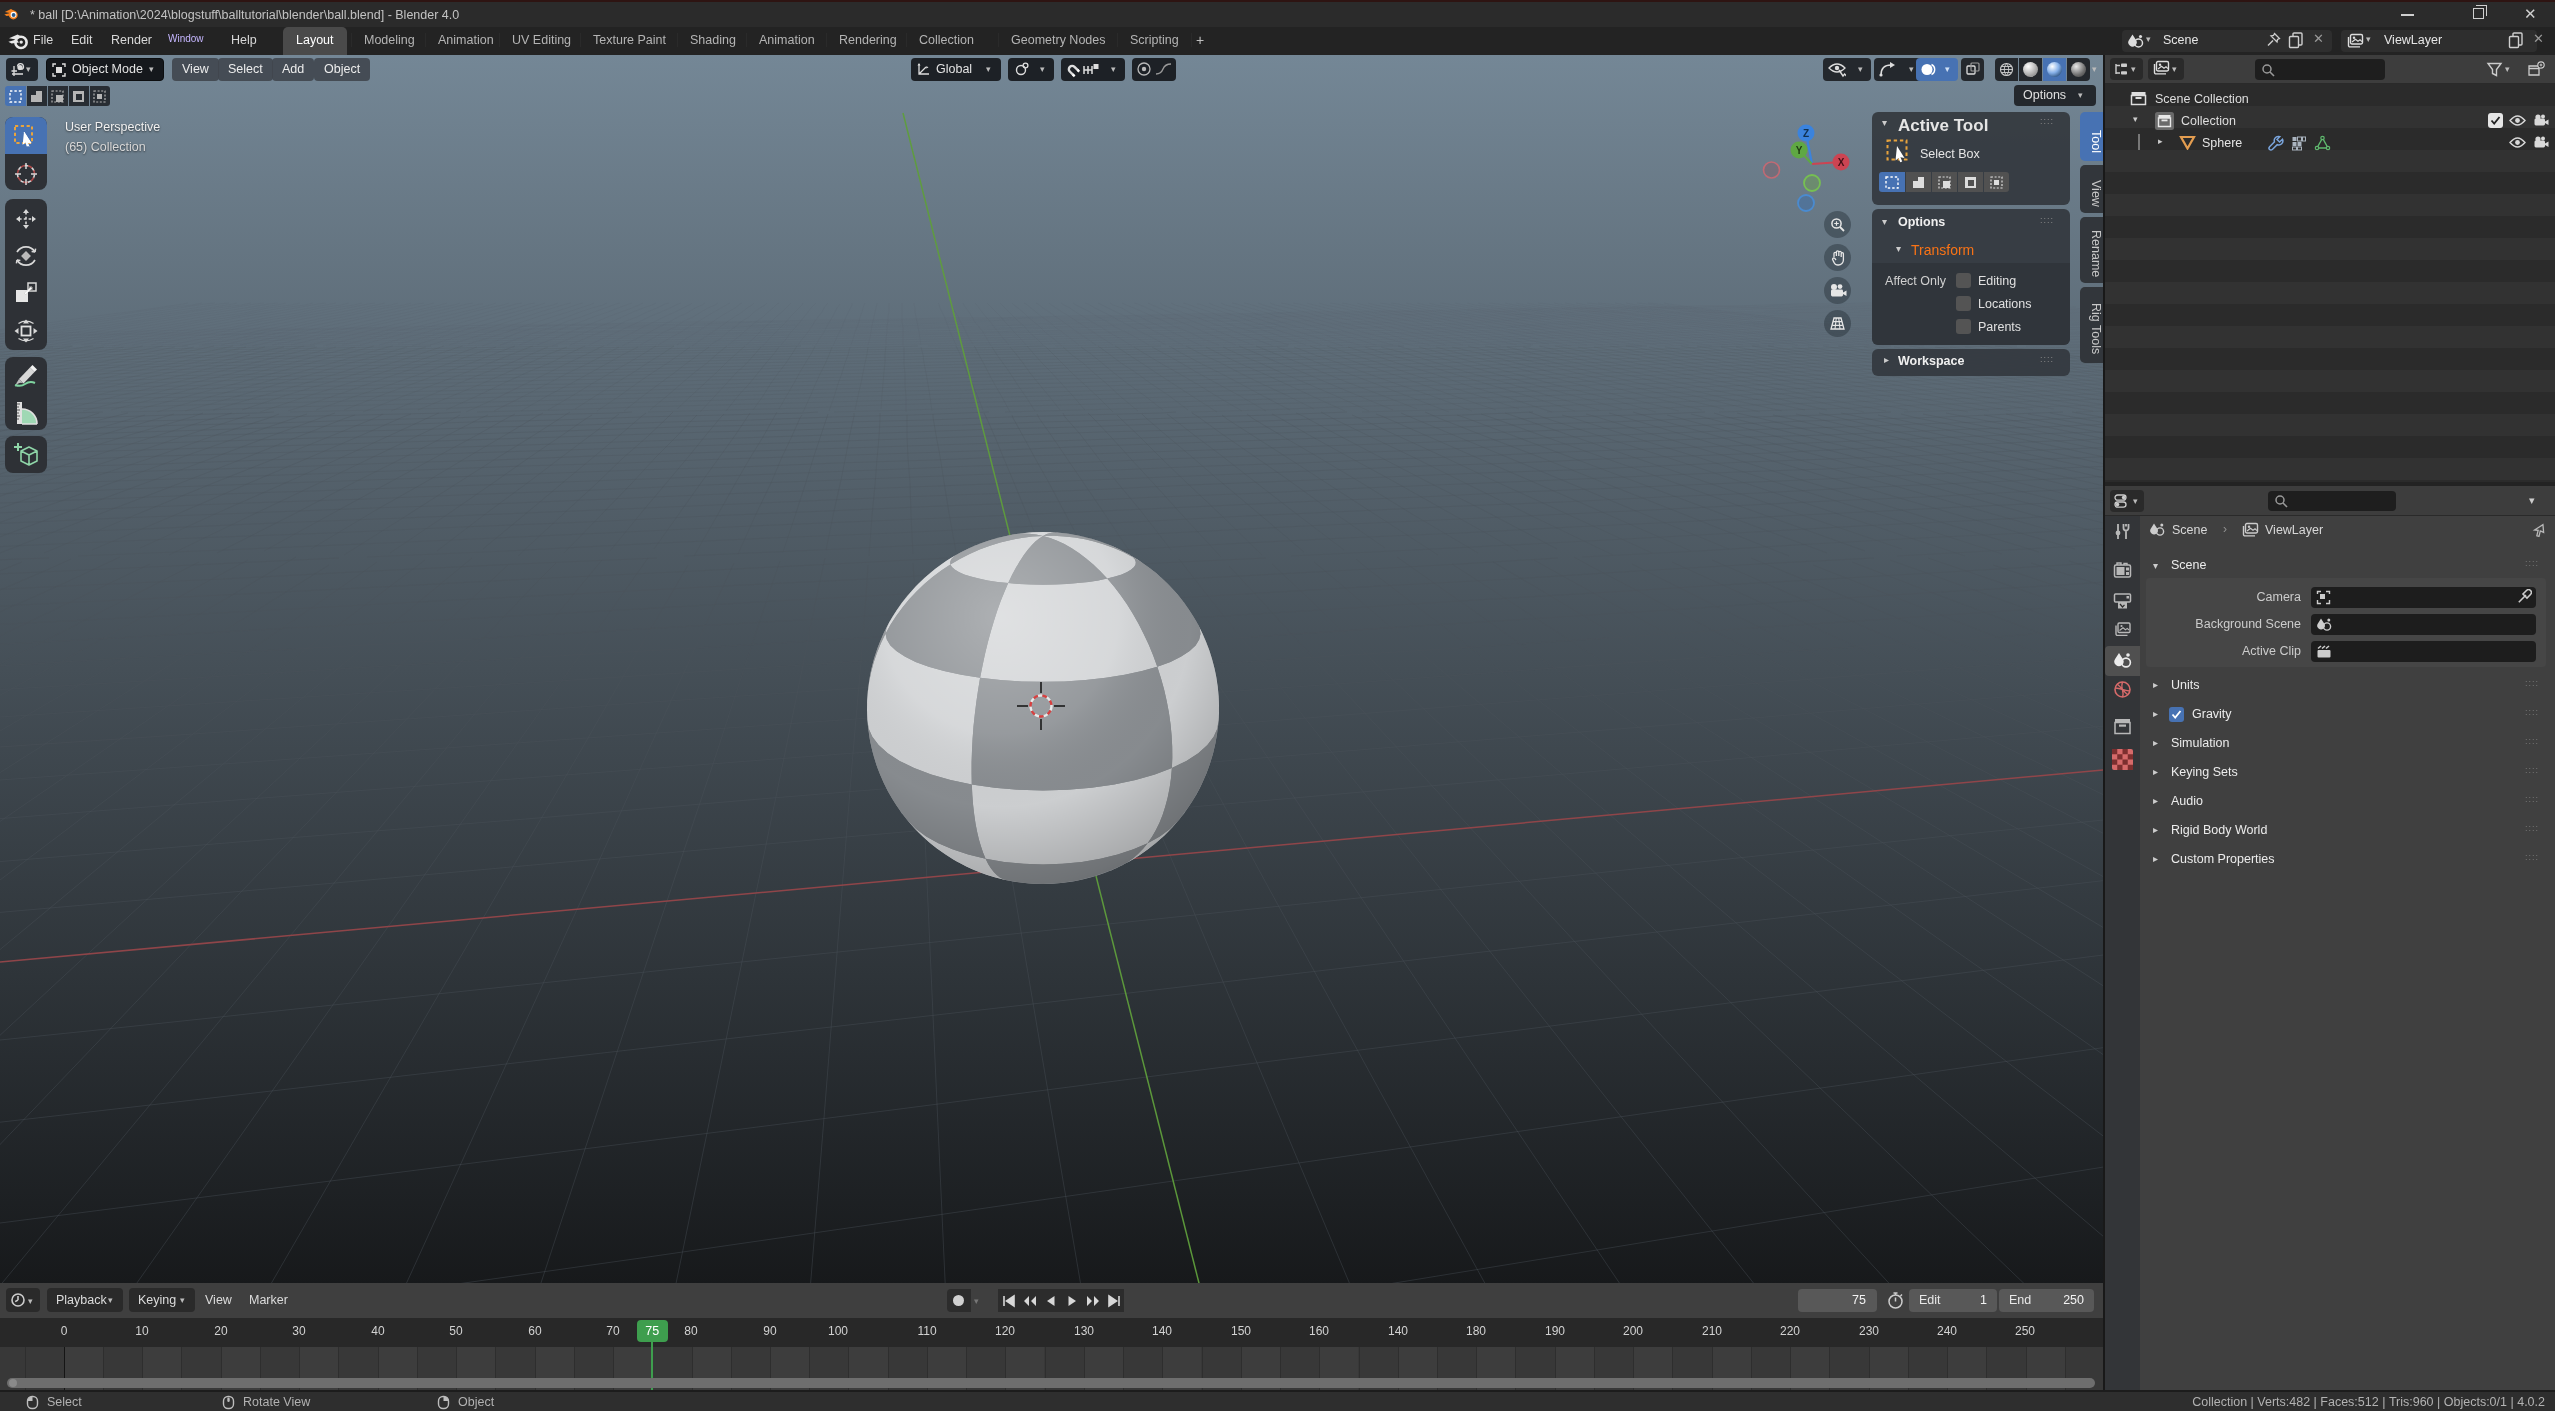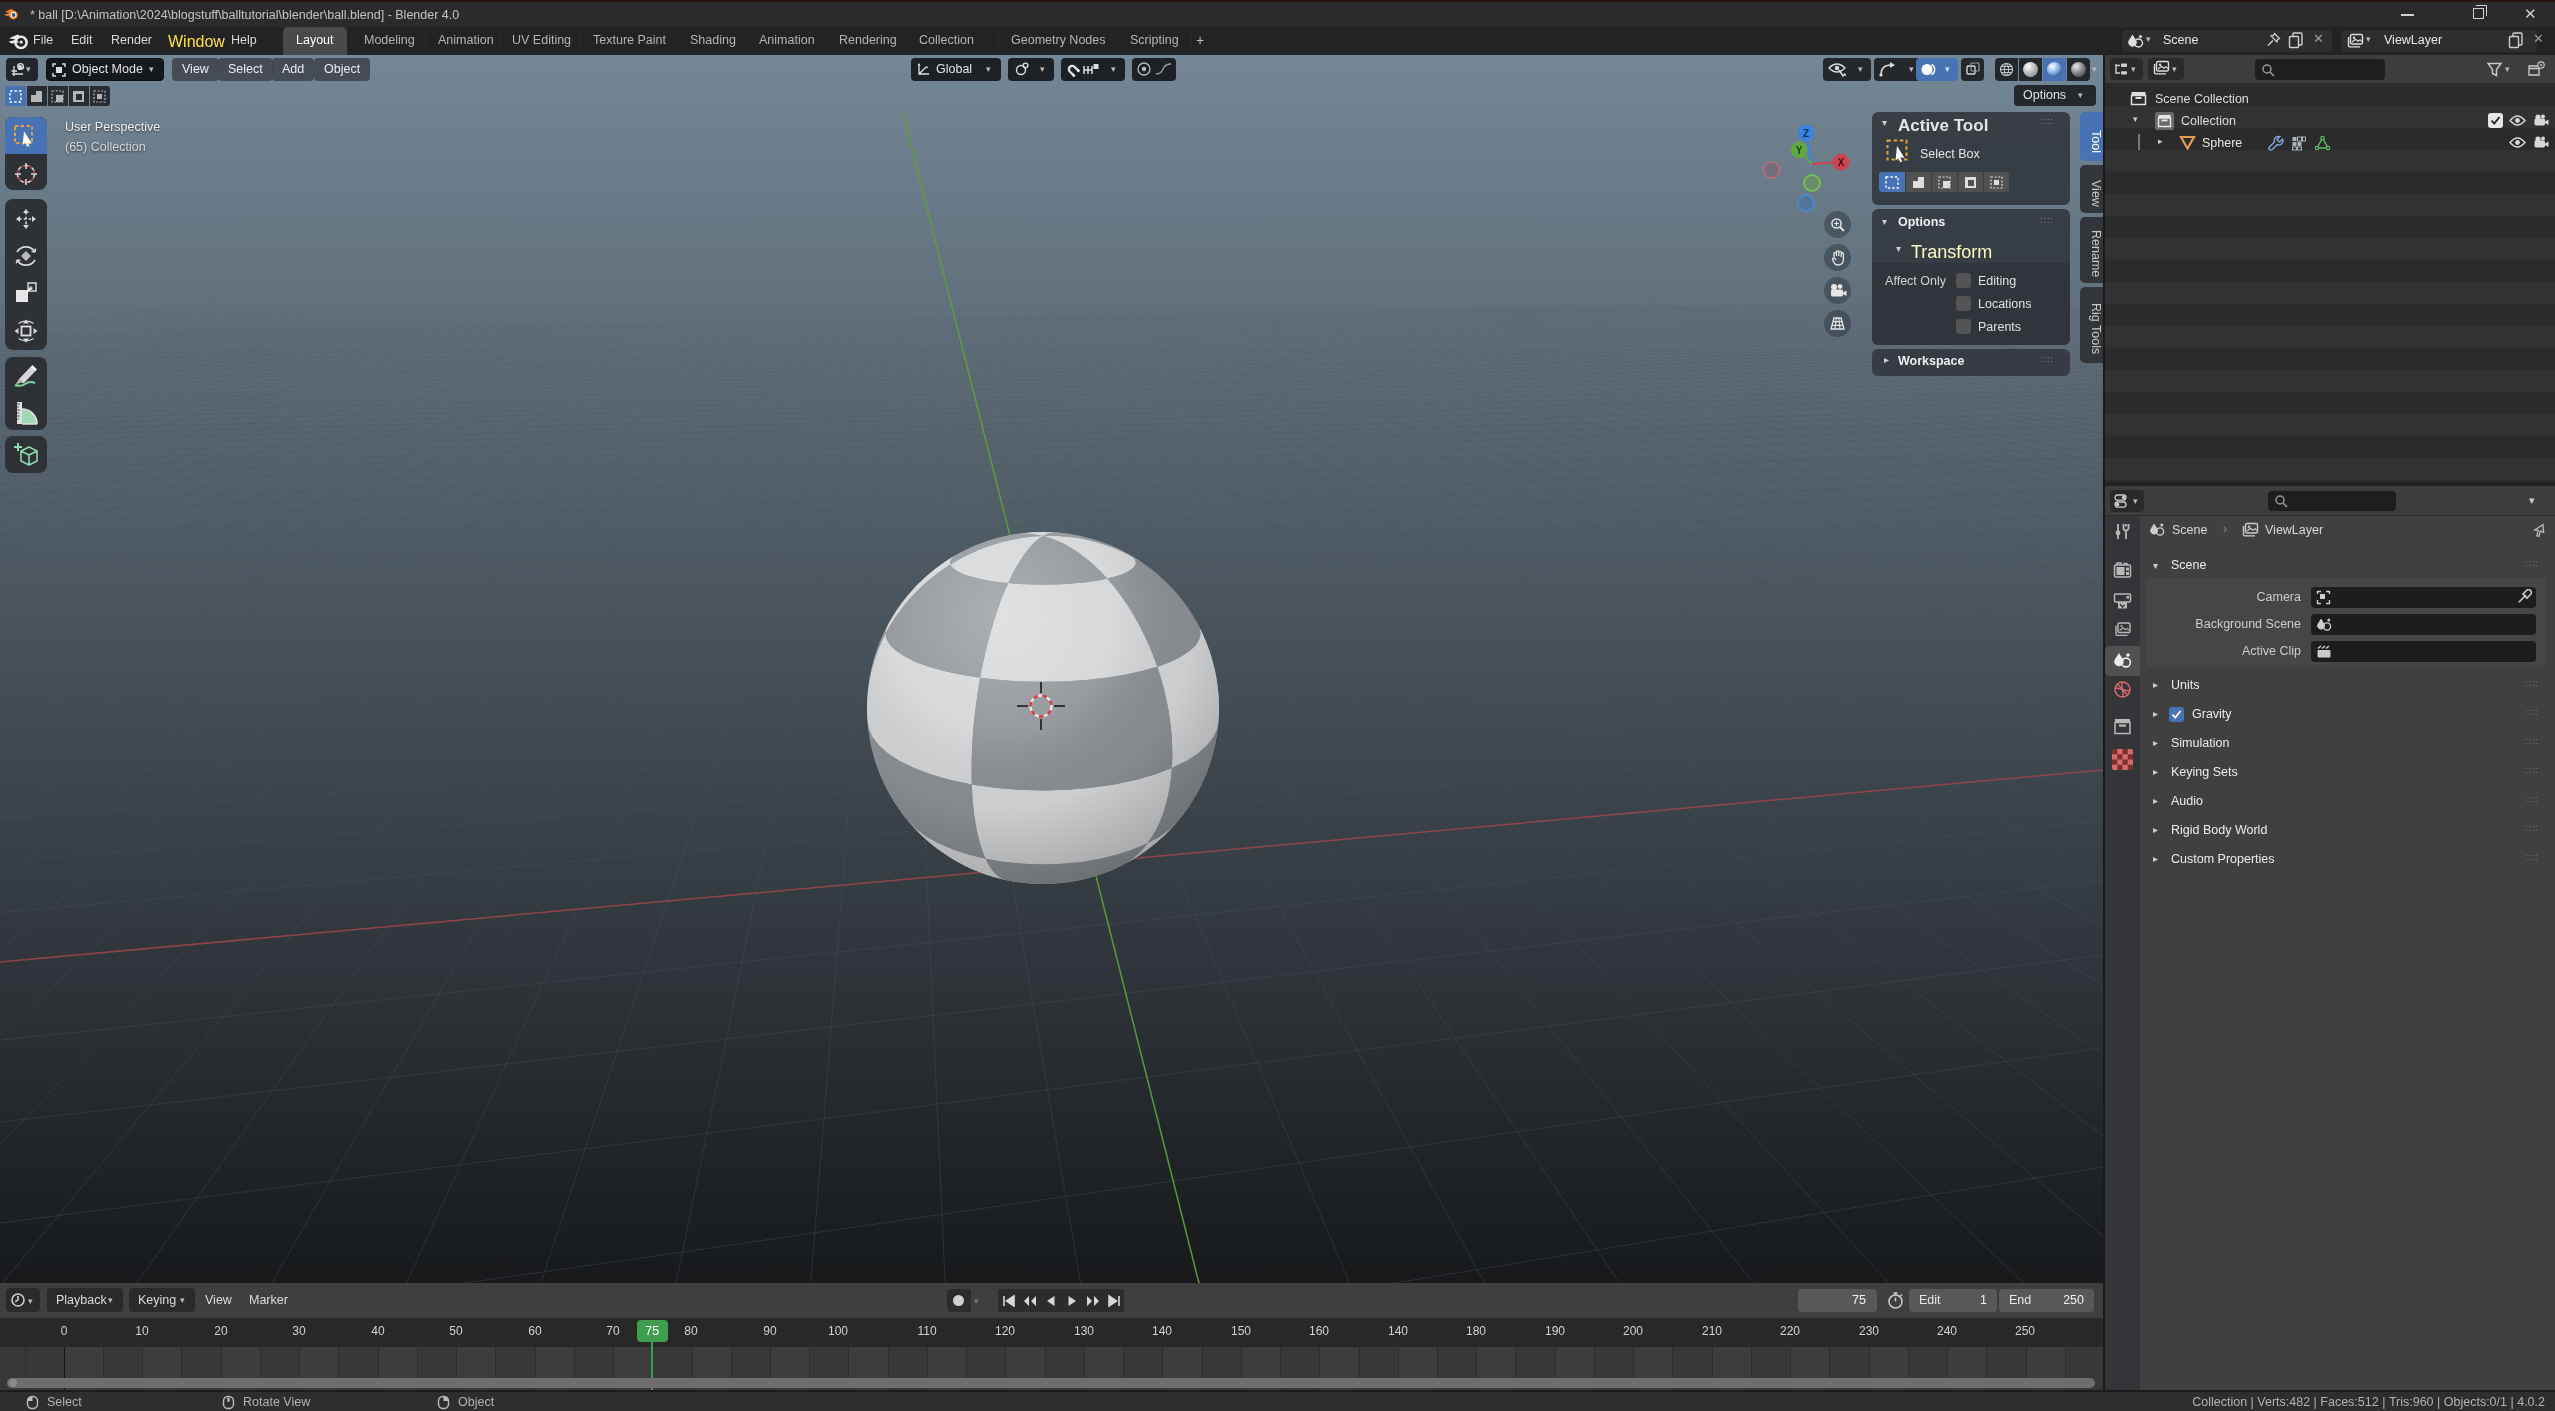--- a/index.html
+++ b/index.html
@@ -31,21 +31,21 @@
   <div class="abs" style="left:0;top:27px;width:2555px;height:28px;background:#232323;">
     <svg class="abs" style="left:8px;top:5px;" width="21" height="18" viewBox="0 0 21 18">
 <path d="M1 6.2 L9.6 2.4 L13.6 4.8 L7.8 7.4 Z" fill="#e8e8e8"></path>
 <path d="M0.4 9.8 L8.6 7.6 L11 10.4 L3.6 11.4 Z" fill="#e8e8e8"></path>
 <circle cx="13" cy="10.4" r="5.6" fill="none" stroke="#e8e8e8" stroke-width="2.6"></circle>
 <circle cx="13.2" cy="10.1" r="1.7" fill="#e8e8e8"></circle>
 </svg>
     <div class="abs txt" style="left:33px;top:6px;font-size:12.5px;color:#d8d8d8;">File</div>
     <div class="abs txt" style="left:71px;top:6px;font-size:12.5px;color:#d8d8d8;">Edit</div>
     <div class="abs txt" style="left:111px;top:6px;font-size:12.5px;color:#d8d8d8;">Render</div>
-    <div class="abs txt" style="left:168px;top:6px;font-size:16px;color:#fde047;">Window</div>
+    <div class="abs txt" style="left:168px;top:6px;font-size:10px;color:#c4b5fd;">Window</div>
     <div class="abs txt" style="left:231px;top:6px;font-size:12.5px;color:#d8d8d8;">Help</div>
 
 <div class="abs" style="left:283px;top:0px;height:28px;background:#4a4a4a;border-radius:5px 5px 0 0;padding:6px 13px;font-size:12.5px;color:#ffffff;">Layout</div>
 <div class="abs txt" style="left:351px;top:6px;padding:0 12px;font-size:12.5px;color:#b4b4b4;border-left:1px solid #2a2a2a;">Modeling</div>
 <div class="abs txt" style="left:425px;top:6px;padding:0 12px;font-size:12.5px;color:#b4b4b4;border-left:1px solid #2a2a2a;">Animation</div>
 <div class="abs txt" style="left:499px;top:6px;padding:0 12px;font-size:12.5px;color:#b4b4b4;border-left:1px solid #2a2a2a;">UV Editing</div>
 <div class="abs txt" style="left:580px;top:6px;padding:0 12px;font-size:12.5px;color:#b4b4b4;border-left:1px solid #2a2a2a;">Texture Paint</div>
 <div class="abs txt" style="left:677px;top:6px;padding:0 12px;font-size:12.5px;color:#b4b4b4;border-left:1px solid #2a2a2a;">Shading</div>
 <div class="abs txt" style="left:746px;top:6px;padding:0 12px;font-size:12.5px;color:#b4b4b4;border-left:1px solid #2a2a2a;">Animation</div>
 <div class="abs txt" style="left:826px;top:6px;padding:0 12px;font-size:12.5px;color:#b4b4b4;border-left:1px solid #2a2a2a;">Rendering</div>
@@ -872,21 +872,21 @@
 <svg class="abs" style="left:1990px;top:121px;" width="13" height="13" viewBox="0 0 13 13">
         <rect x="1" y="1" width="11" height="11" fill="none" stroke="#ddd" stroke-width="1.2" stroke-dasharray="2 1.6"></rect>
         <rect x="4" y="4" width="5" height="5" fill="#ddd"></rect>
       </svg>
 
 <div class="abs" style="left:1872px;top:154px;width:198px;height:136px;background:rgba(53,58,64,0.95);border-radius:6px;"></div>
 <div class="abs txt" style="left:1882px;top:161px;font-size:10px;color:#ccc;">▾</div>
 <div class="abs txt" style="left:1898px;top:160px;font-size:12.5px;color:#efefef;font-weight:bold;">Options</div>
 <div class="abs txt" style="left:2040px;top:160px;font-size:9px;color:#888;letter-spacing:1px;">::::</div>
 <div class="abs txt" style="left:1896px;top:188px;font-size:10px;color:#ccc;">▾</div>
-<div class="abs txt" style="left:1911px;top:187px;font-size:18px;color:#fef9c3;">Transform</div>
+<div class="abs txt" style="left:1911px;top:187px;font-size:14px;color:#f97316;">Transform</div>
 <div class="abs" style="left:1872px;top:208px;width:198px;height:82px;background:rgba(43,47,52,0.55);border-radius:0 0 6px 6px;"></div>
 <div class="abs txt" style="left:1884px;top:219px;width:62px;text-align:right;font-size:12.5px;color:#d0d0d0;">Affect Only</div>
 <div class="abs" style="left:1956px;top:218px;width:15px;height:15px;background:#545454;border-radius:3px;"></div>
 <div class="abs txt" style="left:1978px;top:219px;font-size:12.5px;color:#e0e0e0;">Editing</div>
 <div class="abs" style="left:1956px;top:241px;width:15px;height:15px;background:#545454;border-radius:3px;"></div>
 <div class="abs txt" style="left:1978px;top:242px;font-size:12.5px;color:#e0e0e0;">Locations</div>
 <div class="abs" style="left:1956px;top:264px;width:15px;height:15px;background:#545454;border-radius:3px;"></div>
 <div class="abs txt" style="left:1978px;top:265px;font-size:12.5px;color:#e0e0e0;">Parents</div>
 
 <div class="abs" style="left:1872px;top:294px;width:198px;height:27px;background:rgba(53,58,64,0.95);border-radius:6px;"></div>

